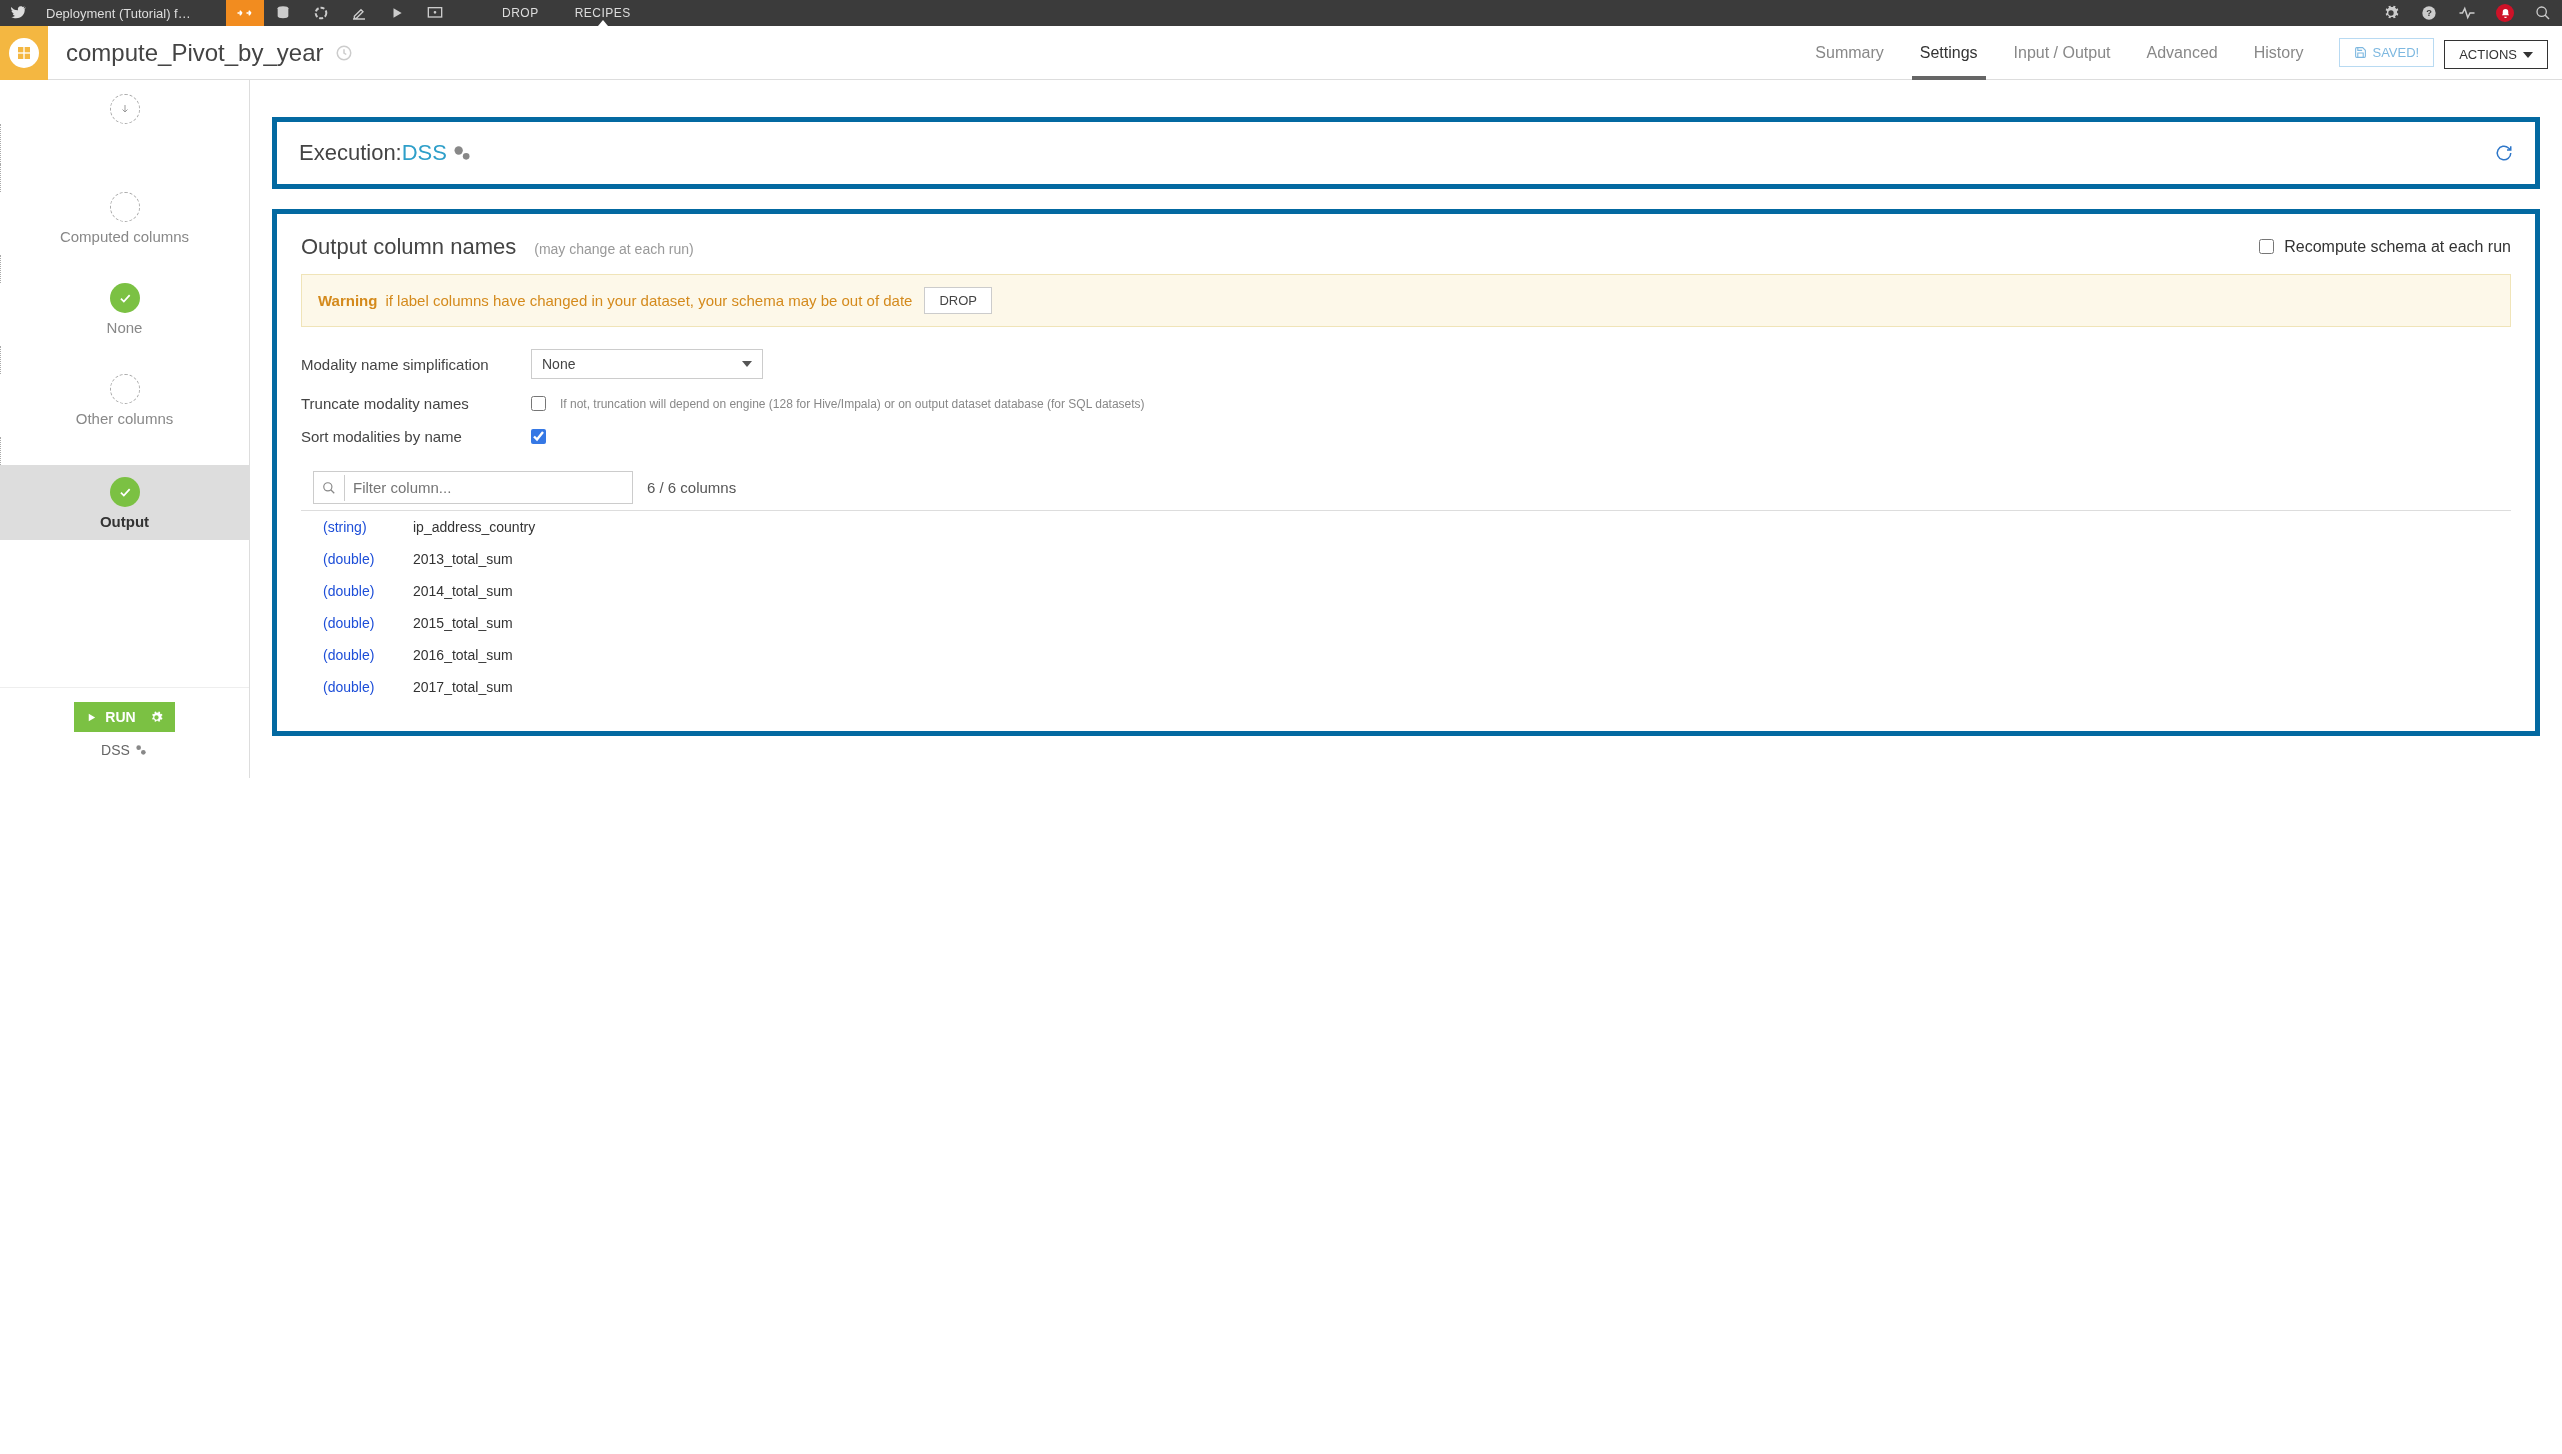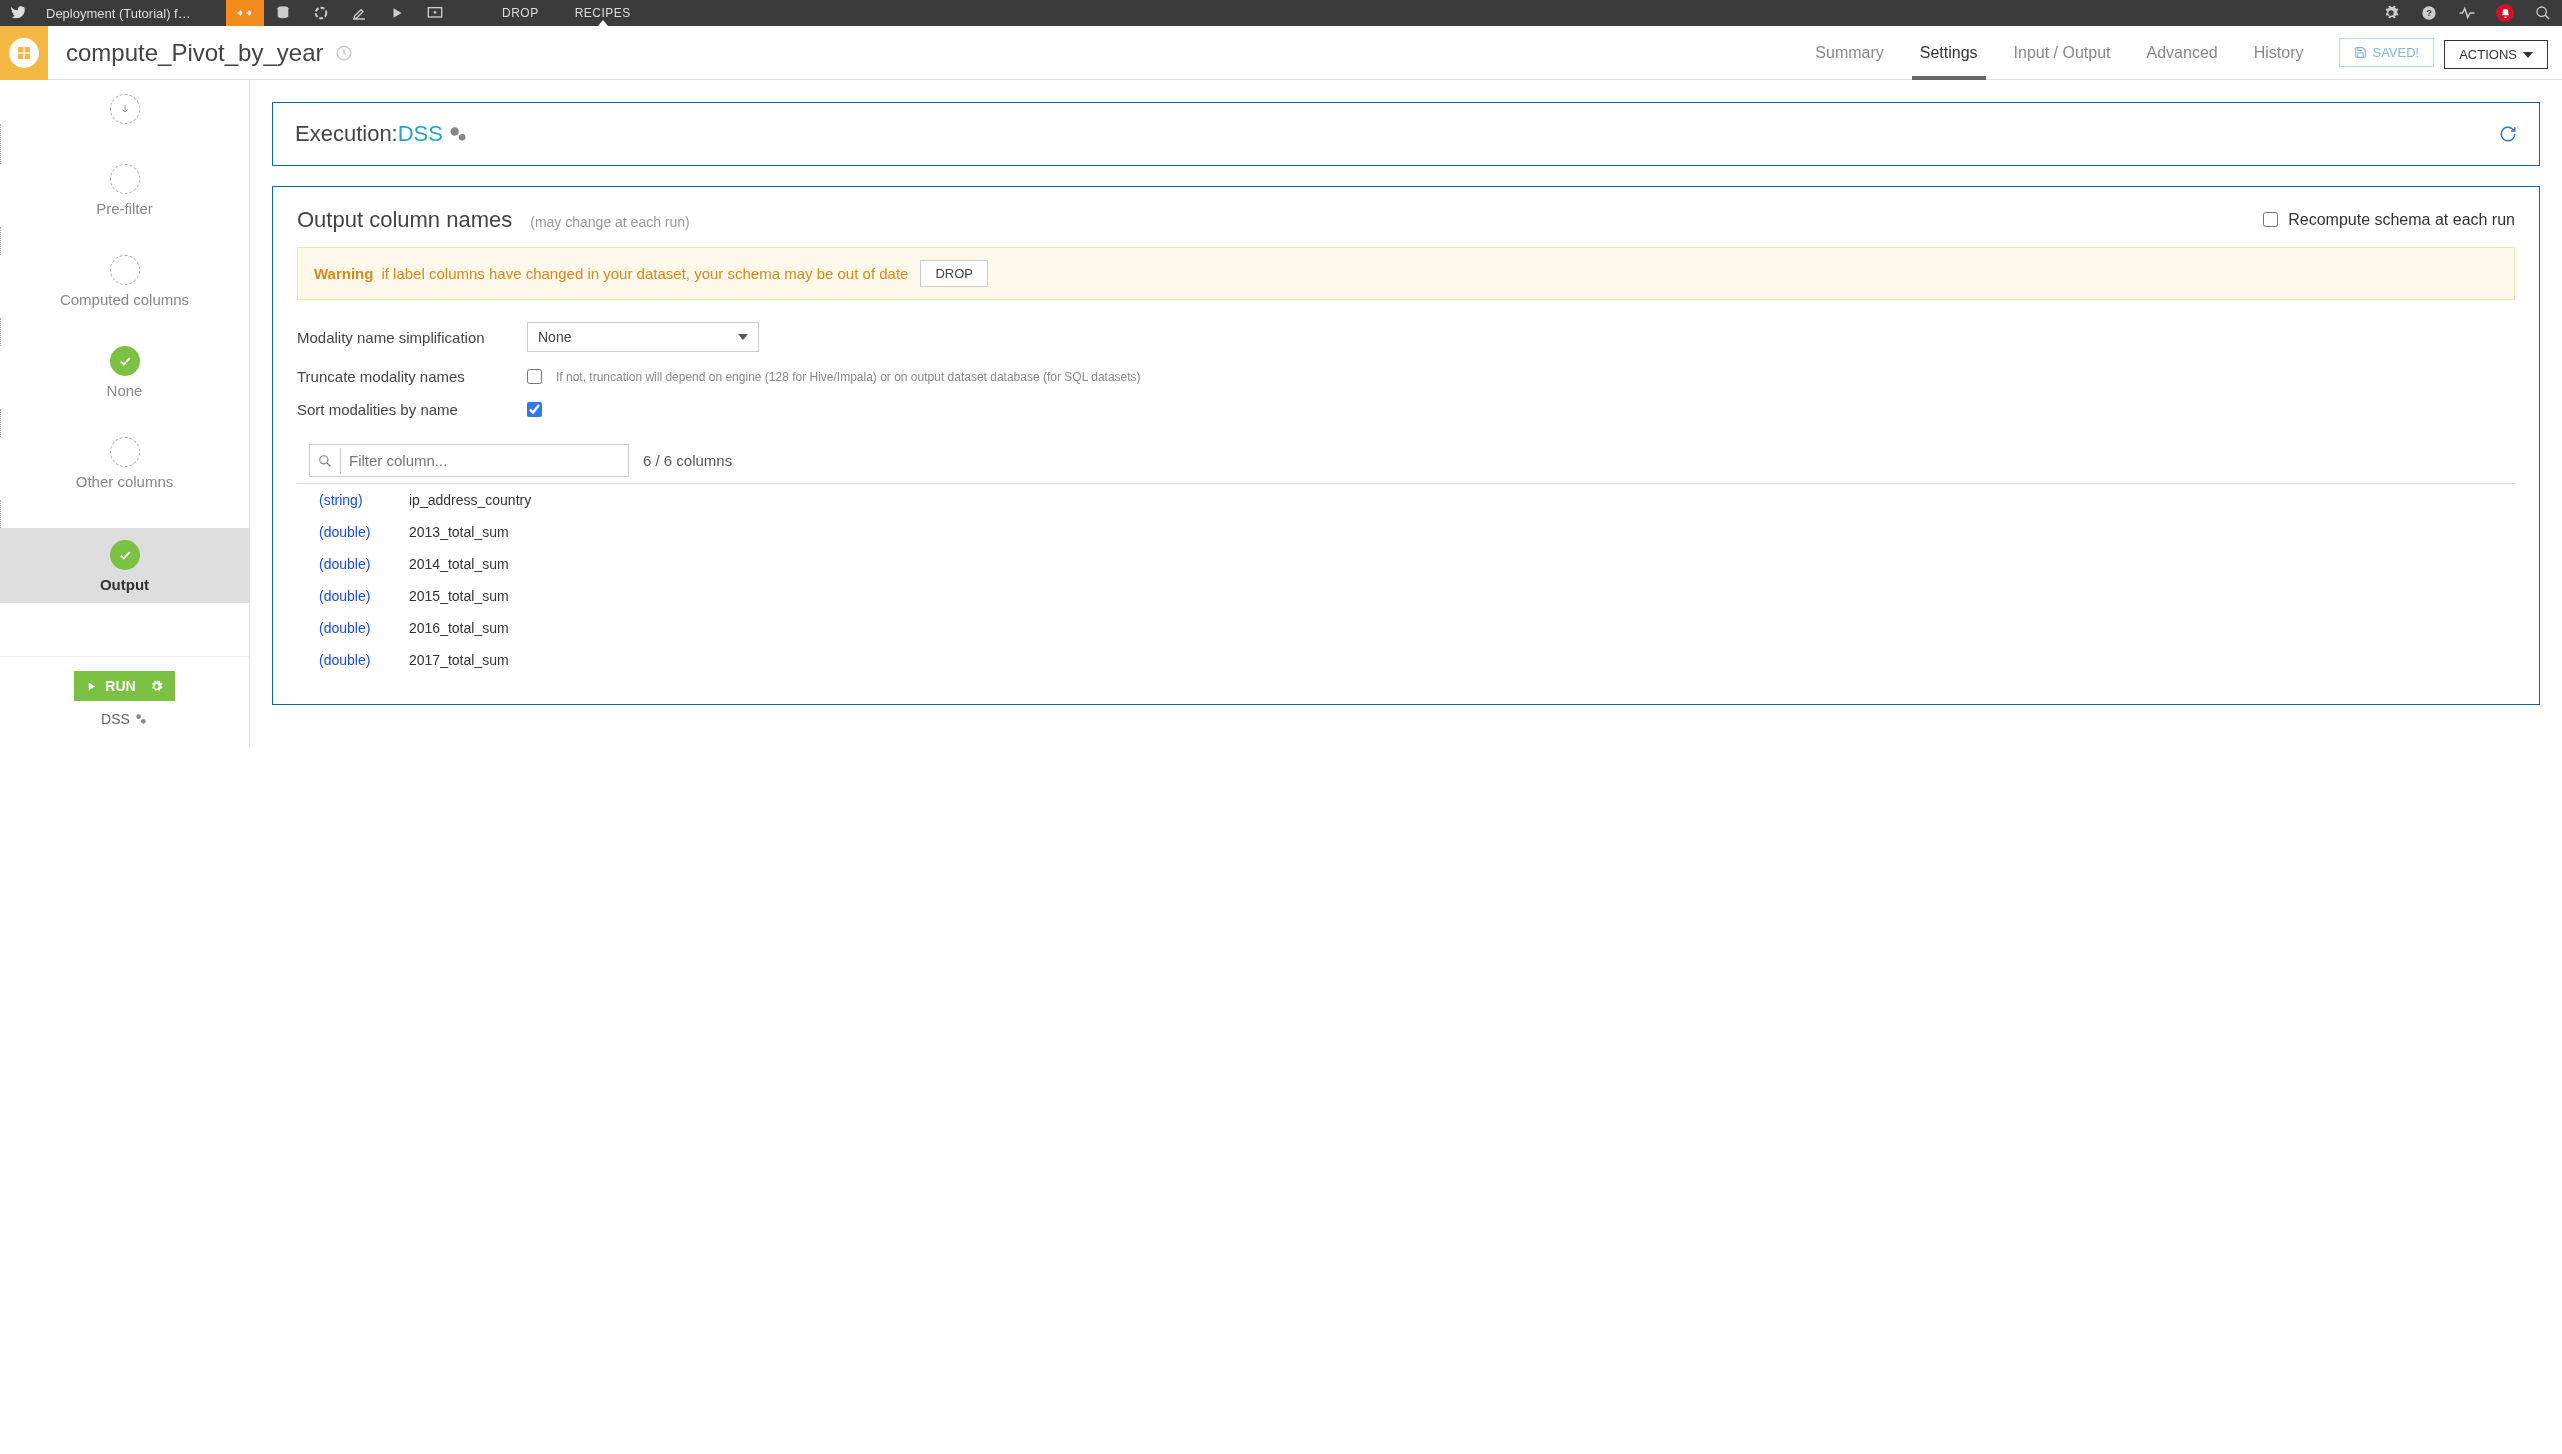--- a/index.html
+++ b/index.html
@@ -42,21 +42,21 @@
 .step.selected .step-label { color:#333; font-weight:600; }
 .dotted-line { width:1px; height:40px; border-left:1px dotted #aaa; }
 .dotted-line.short { height:28px; }
 .sidebar-footer { border-top:1px solid #eee; padding:14px 0 20px; display:flex; flex-direction:column; align-items:center; gap:10px; }
 .run-btn { background:#7bc143; color:#fff; border:none; padding:7px 12px; font-size:14px; font-weight:600; display:flex; align-items:center; gap:8px; cursor:pointer; }
 .run-gear { margin-left:6px; }
 .dss-label { color:#666; font-size:14px; display:flex; align-items:center; gap:4px; }
 
 
 .content { flex:1; padding:22px; background:#fff; overflow:auto; }
-.panel { border:1px solid #0369a1; background:#fff; margin-bottom:20px; }
+.panel { border:5px solid #0369a1; background:#fff; margin-bottom:20px;margin-top:15px; }
 .exec-panel { display:flex; align-items:center; padding:18px 22px; }
 .exec-title { font-size:22px; color:#444; font-weight:400; }
 .exec-engine { color:#2e9fc9; font-size:22px; }
 .exec-gears { color:#888; margin-left:4px; }
 .exec-refresh { margin-left:auto; color:#2e77c9; cursor:pointer; }
 
 .output-panel { padding:20px 24px 28px; }
 .output-header { display:flex; align-items:baseline; margin-bottom:14px; }
 .output-title { font-size:22px; color:#444; font-weight:400; }
 .output-sub { color:#999; font-size:14px; margin-left:18px; }
@@ -210,24 +210,20 @@
   <div class="sidebar">
     <div class="steps">
       <div class="step">
         <div class="step-circle">
           <svg width="12" height="12" viewBox="0 0 24 24" fill="none" stroke="#999" stroke-width="2">
               <path d="M12 4v14m-5-5l5 5 5-5"></path>
             </svg>
         </div>
       </div>
       <div class="dotted-line"></div>
-      <div class="step">
-        <div class="step-circle"></div>
-        <div class="step-label">Pre-filter</div>
-      </div>
       <div class="dotted-line short"></div>
       <div class="step">
         <div class="step-circle"></div>
         <div class="step-label">Computed columns</div>
       </div>
       <div class="dotted-line short"></div>
       <div class="step">
         <div class="step-circle done">
           <svg width="14" height="14" viewBox="0 0 24 24" fill="none" stroke="#fff" stroke-width="3">
               <path d="M5 13l5 5L20 7"></path>

